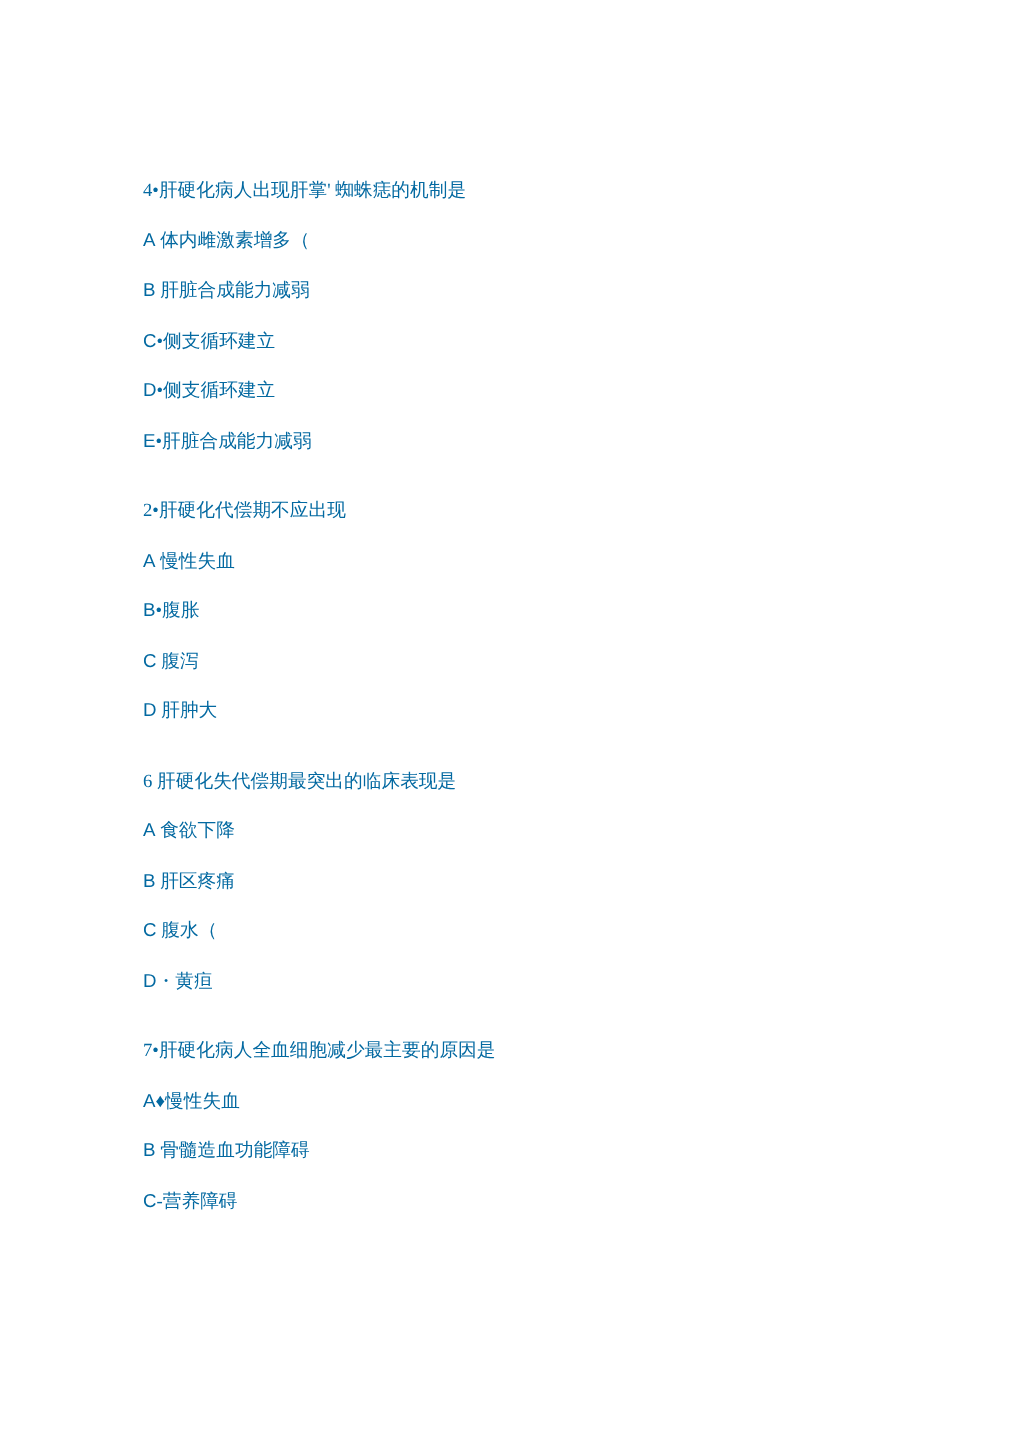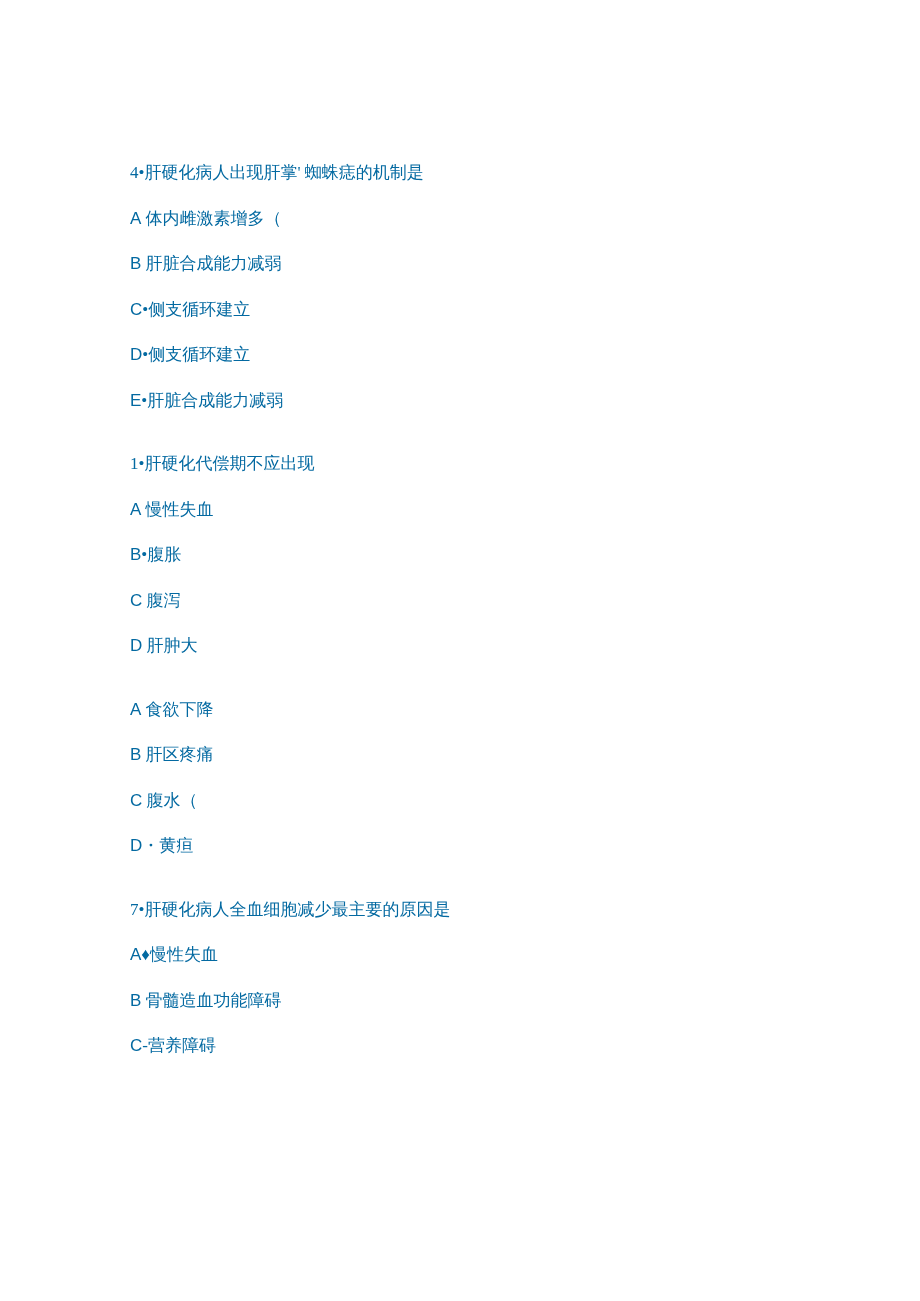--- a/index.html
+++ b/index.html
@@ -35,28 +35,29 @@
   <div class="question-block">
     <div class="line">4•肝硬化病人出现肝掌' 蜘蛛痣的机制是</div>
     <div class="line"><span class="opt-letter">A</span><span> </span><span>体内雌激素增多（</span></div>
     <div class="line"><span class="opt-letter">B</span><span> </span><span>肝脏合成能力减弱</span></div>
     <div class="line"><span class="opt-letter">C</span><span>•</span><span>侧支循环建立</span></div>
     <div class="line"><span class="opt-letter">D</span><span>•</span><span>侧支循环建立</span></div>
     <div class="line"><span class="opt-letter">E</span><span>•</span><span>肝脏合成能力减弱</span></div>
   </div>
 
   <div class="question-block">
-    <div class="line">1•肝硬化代偿期不应出现</div>
+    <div class="line">2•肝硬化代偿期不应出现</div>
     <div class="line"><span class="opt-letter">A</span><span> </span><span>慢性失血</span></div>
     <div class="line"><span class="opt-letter">B</span><span>•</span><span>腹胀</span></div>
     <div class="line"><span class="opt-letter">C</span><span> </span><span>腹泻</span></div>
     <div class="line"><span class="opt-letter">D</span><span> </span><span>肝肿大</span></div>
   </div>
 
   <div class="question-block">
+    <div class="line">6 肝硬化失代偿期最突出的临床表现是</div>
     <div class="line"><span class="opt-letter">A</span><span> </span><span>食欲下降</span></div>
     <div class="line"><span class="opt-letter">B</span><span> </span><span>肝区疼痛</span></div>
     <div class="line"><span class="opt-letter">C</span><span> </span><span>腹水（</span></div>
     <div class="line"><span class="opt-letter">D</span><span>・</span><span>黄疸</span></div>
   </div>
 
   <div class="question-block">
     <div class="line">7•肝硬化病人全血细胞减少最主要的原因是</div>
     <div class="line"><span class="opt-letter">A</span><span>♦</span><span>慢性失血</span></div>
     <div class="line"><span class="opt-letter">B</span><span> </span><span>骨髓造血功能障碍</span></div>

